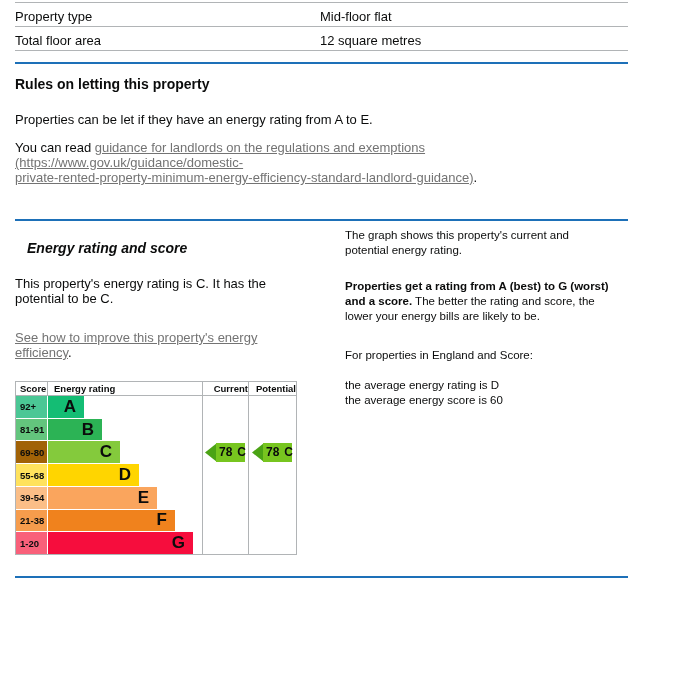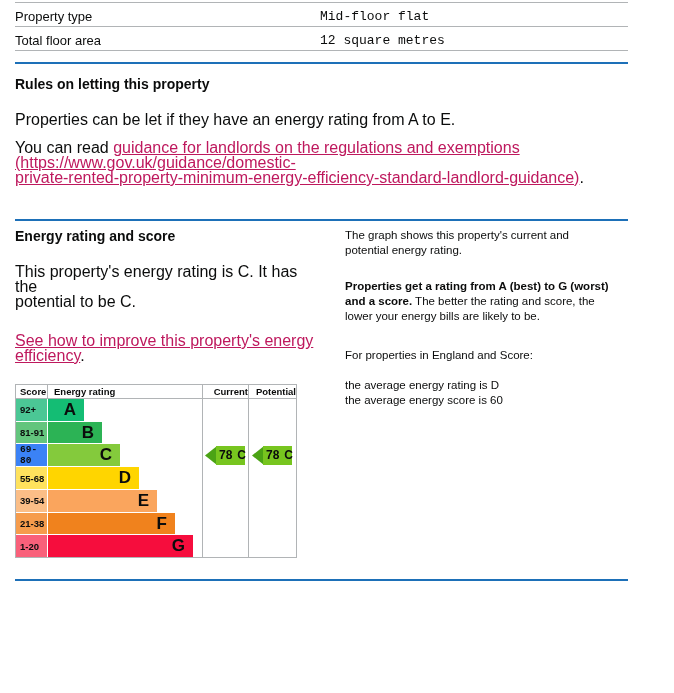--- a/index.html
+++ b/index.html
@@ -18,45 +18,45 @@
   }
   .hairline { border-top: 1px solid #b1b4b6; height: 0; margin-top: 2px; }
   .srow {
     display: flex;
     border-bottom: 1px solid #b1b4b6;
     padding: 6px 0 2px 0;
     font-size: 13px;
     line-height: 15px;
   }
   .slabel { width: 305px; }
-  .svalue { flex: 1; font-family: Liberation Mono, monospace; }
+  .svalue { flex: 1; }
   .divider-blue {
     border: none;
     border-top: 2px solid #1d70b8;
     margin: 0;
   }
   .divider-1 { margin-top: 11px; }
   .divider-2 { margin-top: 34px; }
   .divider-3 { margin-top: 21px; }
   h2 {
     font-size: 14px;
     line-height: 17px;
     font-weight: bold;
     margin: 12px 0 0 0;
   }
-  p { margin: 0; font-size: 16px; line-height: 15px; }
+  p { margin: 0; font-size: 13px; line-height: 15px; }
   .prewrap { white-space: pre-line; }
   .p-letting { margin-top: 19px; }
   .p-guidance { margin-top: 13px; }
-  a.link { color: #be185d; text-decoration: underline; cursor: pointer; }
+  a.link { color: #737373; text-decoration: underline; cursor: pointer; }
   .two-col { display: flex; margin-top: 7px; }
   .col-left { width: 300px; }
   .col-right { margin-left: 30px; width: 283px; font-size: 11.5px; }
   .col-right p { font-size: 11.5px; line-height: 15px; }
-  h2.energy-h { margin: 0; }
+  h2.energy-h { margin: 12px; font-style: italic; }
   .p-rating { margin-top: 19px; }
   .p-improve { margin-top: 24px; }
   .rp2 { margin-top: 21px; }
   .rp3 { margin-top: 24px; }
   .rstats { margin-top: 15px; }
 
   
   .chart {
     position: relative;
     margin-top: 21px;
@@ -177,21 +177,21 @@
                 <span>A</span>
               </div>
             </div>
             <div class="band-row">
               <div class="score-cell" style="background: rgb(99, 197, 125);">81-91</div>
               <div class="band-bar" style="background: rgb(44, 179, 85); width: 54px;">
                 <span>B</span>
               </div>
             </div>
             <div class="band-row">
-              <div class="score-cell" style="background: #3b82f6; font-family: Liberation Mono, monospace;">69-80</div>
+              <div class="score-cell" style="background: #a16207;">69-80</div>
               <div class="band-bar" style="background: rgb(132, 202, 60); width: 72px;">
                 <span>C</span>
               </div>
             </div>
             <div class="band-row">
               <div class="score-cell" style="background: rgb(255, 226, 93);">55-68</div>
               <div class="band-bar" style="background: rgb(255, 213, 0); width: 91px;">
                 <span>D</span>
               </div>
             </div>

